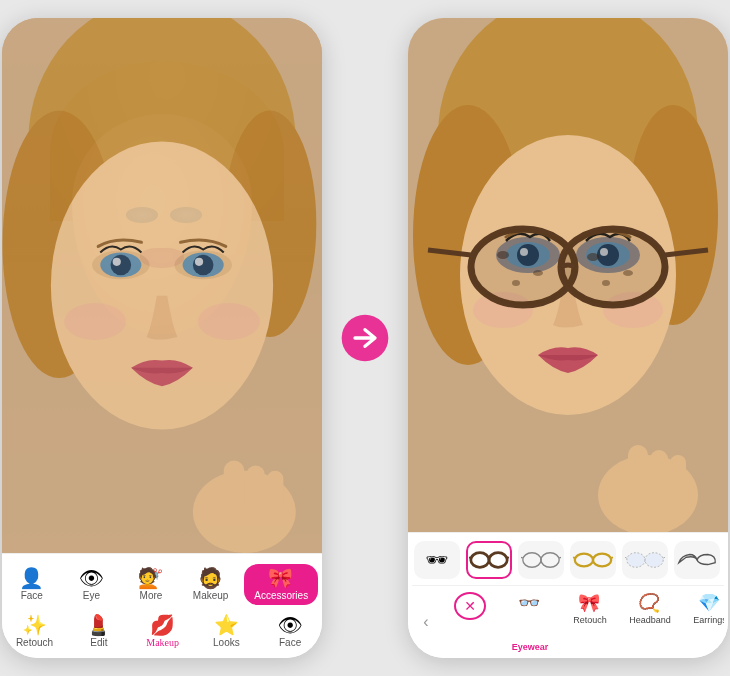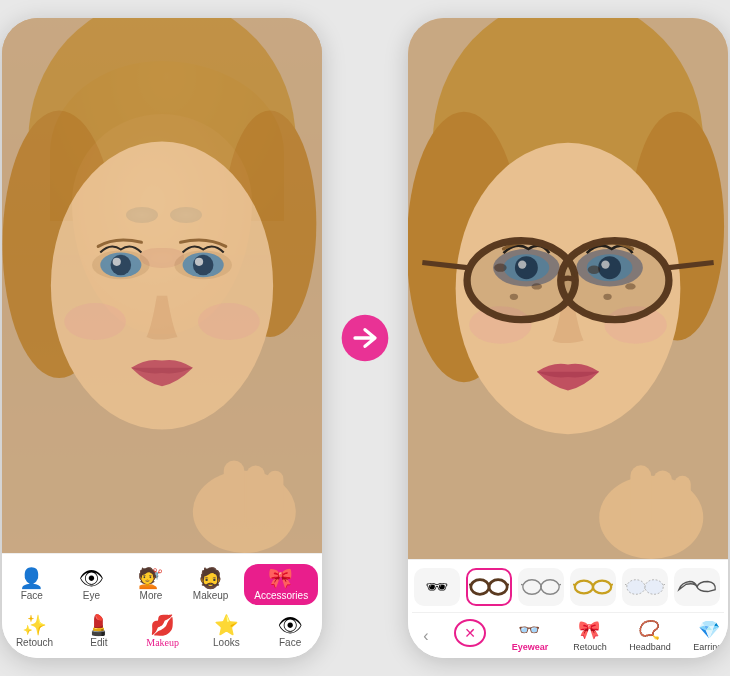--- a/index.html
+++ b/index.html
@@ -213,21 +213,21 @@
       min-width: 60px;
       padding: 2px 4px;
     }
     .cat-icon {
       font-size: 18px;
     }
     .cat-label {
       font-size: 9px;
       color: #444;
     }
-    .cat-item.active .cat-label { color: #e91e8c; font-weight: 700; }
+    .cat-item.active .cat-label { color: #e91e8c; font-weight: 700; margin-top: 27px; }
   </style>
 </head>
 <body>
 
 <div class="container">
 
   <div class="phone">
     <div class="phone-image">
       <div class="face-bg"></div>
       <div class="hair-top"></div>

